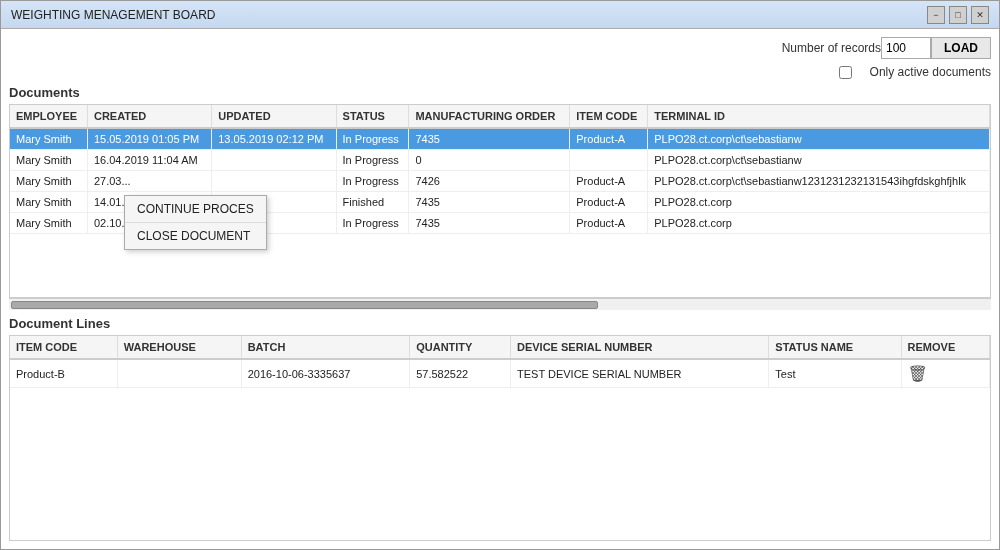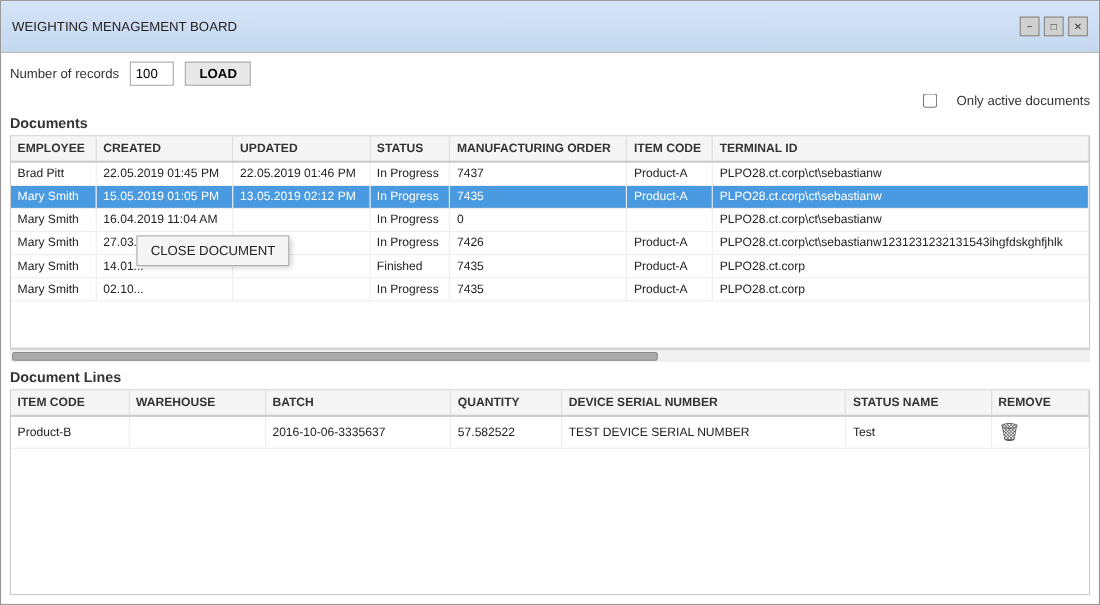--- a/index.html
+++ b/index.html
@@ -19,21 +19,21 @@
       display: flex;
       flex-direction: column;
     }
     .title-bar {
       background: linear-gradient(to bottom, #d6e4f7, #c4d8ef);
       border-bottom: 1px solid #aaa;
       padding: 6px 10px;
       display: flex;
       align-items: center;
       justify-content: space-between;
-      height: 47px;
+      height: 28px;
     }
     .title-text {
       font-size: 12px;
       color: #222;
       font-weight: 500;
     }
     .window-controls {
       display: flex;
       gap: 4px;
     }
@@ -52,30 +52,30 @@
     .content {
       flex: 1;
       display: flex;
       flex-direction: column;
       padding: 8px;
       overflow: hidden;
     }
     .top-controls {
       display: flex;
       align-items: center;
-      justify-content: flex-start;
+      justify-content: flex-end;
       margin-bottom: 6px;
-      gap: 10px;
+      gap: 0;
     }
     .records-label {
       font-size: 12px;
       color: #333;
     }
     .records-input {
-      width: 40px;
+      width: 50px;
       height: 22px;
       border: 1px solid #aaa;
       padding: 2px 4px;
       font-size: 12px;
     }
     .load-btn {
       height: 22px;
       padding: 0 12px;
       background: #e8e8e8;
       border: 1px solid #aaa;
@@ -235,29 +235,20 @@
             <th>EMPLOYEE</th>
             <th>CREATED</th>
             <th>UPDATED</th>
             <th>STATUS</th>
             <th>MANUFACTURING ORDER</th>
             <th>ITEM CODE</th>
             <th>TERMINAL ID</th>
           </tr>
         </thead>
         <tbody id="docs-tbody">
-        <tr>
-    <td>Brad Pitt</td>
-    <td>22.05.2019 01:45 PM</td>
-    <td>22.05.2019 01:46 PM</td>
-    <td>In Progress</td>
-    <td>7437</td>
-    <td>Product-A</td>
-    <td>PLPO28.ct.corp\ct\sebastianw</td>
-  </tr>
             <tr class="selected">
     <td>Mary Smith</td>
     <td>15.05.2019 01:05 PM</td>
     <td>13.05.2019 02:12 PM</td>
     <td>In Progress</td>
     <td>7435</td>
     <td>Product-A</td>
     <td>PLPO28.ct.corp\ct\sebastianw</td>
   </tr>
             <tr>
@@ -293,20 +284,21 @@
     <td></td>
     <td>In Progress</td>
     <td>7435</td>
     <td>Product-A</td>
     <td>PLPO28.ct.corp</td>
   </tr>
           </tbody>
       </table>
 
       <div class="context-menu">
+        <div class="context-item">CONTINUE PROCES</div>
         <div class="context-item">CLOSE DOCUMENT</div>
       </div>
     </div>
 
     <div class="scrollbar-area">
       <div class="scrollbar-thumb"></div>
     </div>
 
     <div class="doc-lines-section">
       <div class="section-label">Document Lines</div>

